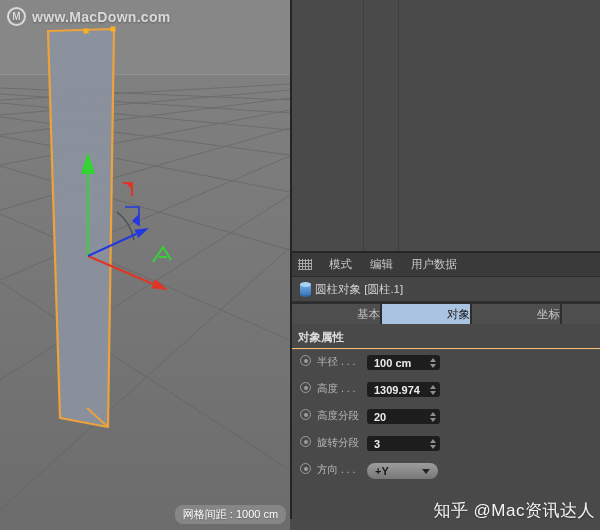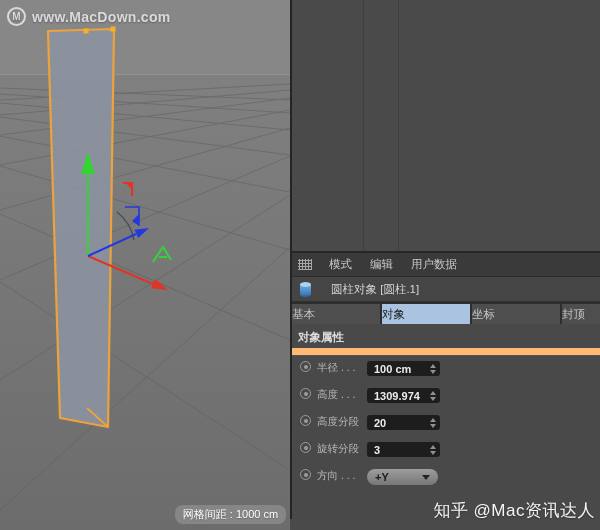--- a/index.html
+++ b/index.html
@@ -40,40 +40,40 @@
     display:flex;align-items:center;padding-left:6px;
   }
   .dots-icon{
     width:14px;height:11px;margin-right:8px;
     background-image:radial-gradient(circle,#a8a8a8 1px,transparent 1.2px);
     background-size:3px 3px;background-position:0 0;
   }
   .menu-item{font-size:11.5px;color:#cbcbcb;padding:0 9px;cursor:default;}
   .object-row{
     height:24px;background:#454545;border-bottom:1px solid #303030;
-    display:flex;align-items:center;padding-left:8px;gap:20px;
+    display:flex;align-items:center;padding-left:8px;gap:4px;
   }
   .cyl-icon{width:11px;height:15px;position:relative;}
   .cyl-icon .body{position:absolute;left:0;top:2px;width:11px;height:11px;background:linear-gradient(180deg,#6fb0e8,#3f79b8);border-radius:2px;}
   .cyl-icon .cap{position:absolute;left:0;top:0;width:11px;height:5px;border-radius:50%;background:#a9d3f5;}
   .cyl-icon .bot{position:absolute;left:0;top:10px;width:11px;height:5px;border-radius:50%;background:#356aa6;}
   .obj-title{font-size:11.5px;color:#d2d2d2;}
   .tab-bar{
     height:22px;background:#2d2d2d;display:flex;gap:2px;padding-top:2px;box-sizing:border-box;
     overflow:hidden;white-space:nowrap;
   }
   .tab{
-    min-width:88px;height:20px;line-height:20px;text-align:left;
+    min-width:88px;height:20px;line-height:20px;text-align:right;
     background:#4e4e4e;color:#c6c6c6;font-size:11.5px;flex:0 0 auto;
   }
   .tab.sel{background:#a9c3e0;color:#1c1c1c;}
   .content{position:relative;background:#494949;height:203px;}
   .section-header{
     padding:6px 0 3px 6px;font-size:11.5px;font-weight:bold;color:#dcdcdc;
-    border-bottom:7px solid #fdba74;box-shadow:0 1px 0 rgba(255,255,255,.06);
+    border-bottom:1px solid #fdba74;box-shadow:0 1px 0 rgba(255,255,255,.06);
   }
   .prop-row{display:flex;align-items:flex-start;height:21px;padding-left:8px;margin-top:6px;}
   .prop-row:first-of-type{margin-top:4px;}
   .kc{
     width:9px;height:9px;border:1.5px solid #9c9c9c;border-radius:50%;
     position:relative;flex:0 0 auto;
   }
   .kc::after{
     content:"";position:absolute;left:2.5px;top:2.5px;width:4px;height:4px;
     border-radius:50%;background:#9c9c9c;

